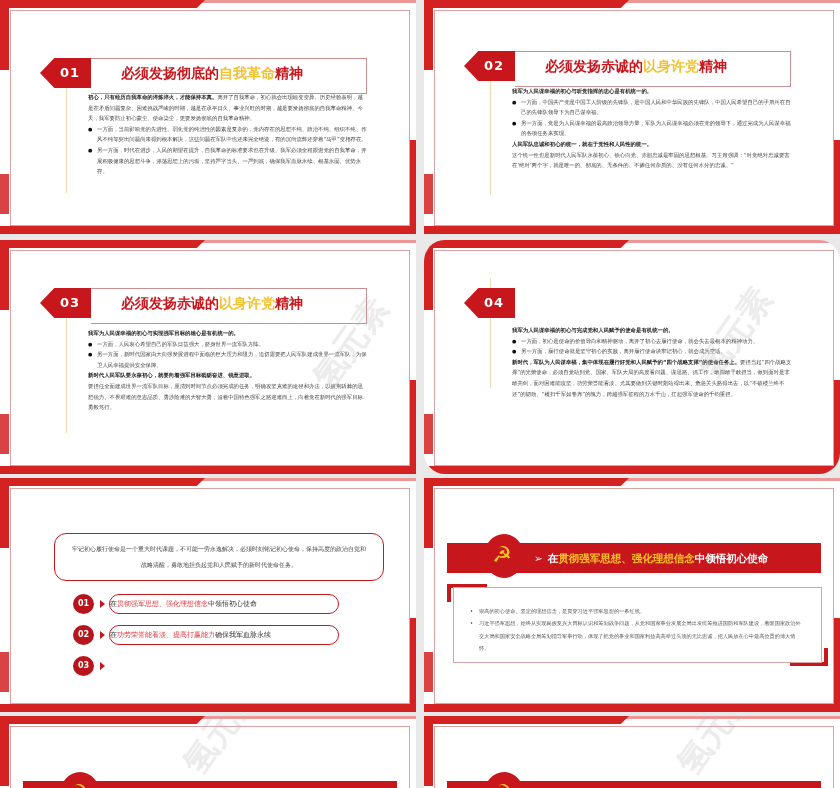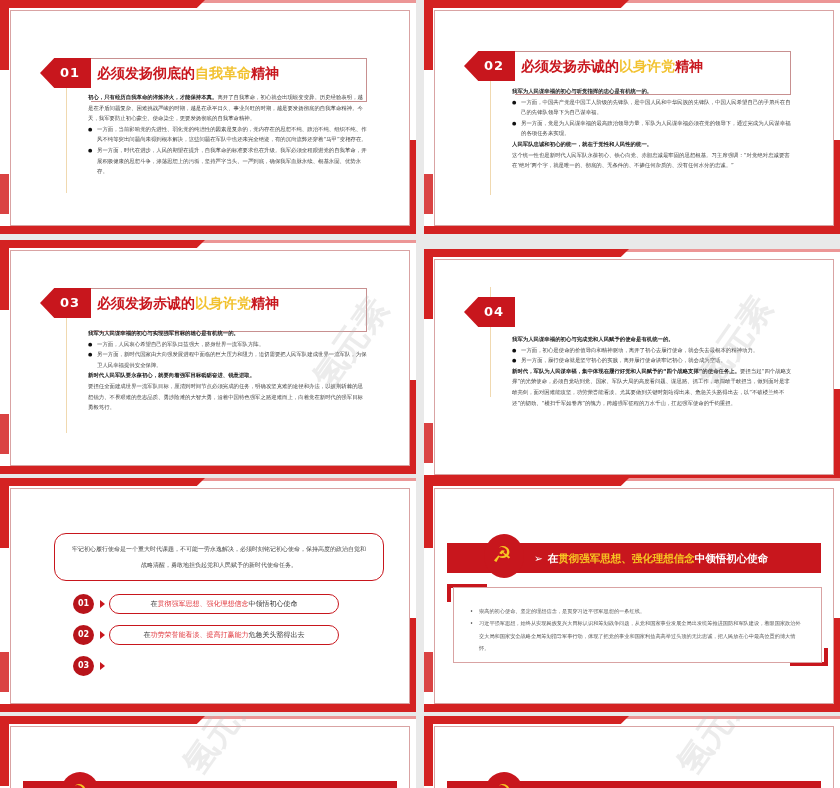--- a/index.html
+++ b/index.html
@@ -22,43 +22,43 @@
 
   
   .hdr { position: absolute; left: 40px; top: 58px; width: 327px; height: 30px; }
   .hdr .num {
     position: absolute; left: 0; top: 0; width: 51px; height: 30px; background: #c8161d;
     clip-path: polygon(28% 0, 100% 0, 100% 100%, 28% 100%, 0 50%);
     color: #fff; font-weight: bold; font-size: 13px; line-height: 30px; text-align: right; padding-right: 11px;
     font-family: "DejaVu Sans", sans-serif; letter-spacing: 1px;
   }
   .hdr .titlebox {
-    position: absolute; left: 51px; top: 0; right: 0; height: 44px; border: 1px solid #c89090; border-left: none;
-    font-size: 14px; font-weight: bold; line-height: 28px; padding-left: 6px; color: #c8161d;
+    position: absolute; left: 51px; top: 0; right: 0; height: 36px; border: 1px solid #c89090; border-left: none;
+    font-size: 14px; font-weight: bold; line-height: 28px; padding-left: 30px; color: #c8161d;
   }
   .hdr .titlebox .hl { color: #f2c230; }
   .vline { position: absolute; left: 66px; width: 1px; background: #f0d9b0; }
 
   .body { position: absolute; left: 88px; width: 280px; font-size: 5.4px; line-height: 10.6px; color: #444; }
   .body .lead { font-weight: bold; color: #222; }
   .body ul { list-style: none; }
   .body li { position: relative; padding-left: 9px; }
   .body li::before { content: "●"; position: absolute; left: 0; top: 0; font-size: 5px; color: #111; }
   .body p { }
 
   
   .intro-box { position: absolute; left: 54px; top: 55px; width: 330px; height: 48px; border: 1px solid #c8161d;
     border-radius: 12px; font-size: 6px; line-height: 16px; color: #444; padding: 7px 16px 0 16px; text-align: center; }
   .mission { position: absolute; left: 73px; height: 20px; width: 270px; }
   .mission .badge { position: absolute; left: 0; top: 0; width: 21px; height: 20px; border-radius: 50%; background: #b8141b;
     color: #fff; font-size: 8px; font-weight: bold; line-height: 20px; text-align: center; }
   .mission .arrow { position: absolute; left: 27px; top: 6px; width: 0; height: 0; border-top: 4px solid transparent;
     border-bottom: 4px solid transparent; border-left: 5px solid #c8161d; }
   .mission .pill { position: absolute; left: 36px; top: 0; width: 230px; height: 20px; border: 1px solid #c8161d;
-    border-radius: 10px; font-size: 7px; line-height: 18px; color: #333; text-align: center; }
+    border-radius: 10px; font-size: 7px; line-height: 18px; color: #333; text-align: left; }
   .mission .pill .hl { color: #e0343a; }
 
   
   .banner { position: absolute; left: 23px; top: 65px; width: 374px; height: 30px; background: #c8161d; }
   .emblem-circle { position: absolute; left: 60px; top: 56px; width: 40px; height: 44px; border-radius: 50%; background: #c8161d; }
   .emblem { position: absolute; left: 63px; top: 62px; width: 30px; height: 30px; color: #f7c622; font-size: 22px; line-height: 30px; text-align: center; }
   .banner-text { position: absolute; left: 110px; top: 65px; height: 48px; line-height: 30px; color: #fff; font-weight: bold; font-size: 10.5px; }
   .banner-text .hl { color: #f7c622; }
   .banner-text .chev { font-weight: normal; margin-right: 5px; }
   .content-box { position: absolute; left: 29px; top: 109px; width: 369px; height: 76px; border: 1px solid #d9a3a3; background:#fff; }
@@ -139,21 +139,21 @@
       <ul>
         <li>一方面，人民衷心希望自己的军队日益强大，跻身世界一流军队方阵。</li>
         <li>另一方面，新时代国家由大向强发展进程中面临的巨大压力和阻力，迫切需要把人民军队建成世界一流军队，为保卫人民幸福提供安全保障。</li>
       </ul>
       <p class="lead">新时代人民军队要永葆初心，就要向着强军目标砥砺奋进、锐意进取。</p>
       <p>要担任全面建成世界一流军队目标，厘清到时间节点必须完成的任务，明确攻坚克难的途径和办法，以披荆斩棘的思想锐力、不畏艰难的意志品质、勇涉险滩的大智大勇，沿着中国特色强军之路迎难而上，向着党在新时代的强军目标勇毅笃行。</p>
     </div>
     <div class="watermark" style="left:300px;top:80px;">氢元素</div>
   </div>
 
-  <div class="slide" style="left:424px;top:249px;">
+  <div class="slide" style="left:424px;top:240px;border-radius:21px;">
     <div class="topbar2"></div>
     <div class="frame"></div>
     <div class="topbar"></div>
     <div class="leftbar"></div>
     <div class="leftbar2"></div>
     <div class="rightbar"></div>
     <div class="bottombar"></div>
     <div class="vline" style="top:38px;height:110px;"></div>
     <div class="hdr" style="top:48px;">
       <div class="num">04</div>
@@ -179,21 +179,21 @@
     <div class="bottombar"></div>
     <div class="intro-box">牢记初心履行使命是一个重大时代课题，不可能一劳永逸解决，必须时刻铭记初心使命，保持高度的政治自觉和战略清醒，勇敢地担负起党和人民赋予的新时代使命任务。</div>
     <div class="mission" style="top:116px;">
       <div class="badge">01</div>
       <div class="arrow"></div>
       <div class="pill"><span>在</span><span class="hl">贯彻强军思想、强化理想信念</span><span>中领悟初心使命</span></div>
     </div>
     <div class="mission" style="top:147px;">
       <div class="badge">02</div>
       <div class="arrow"></div>
-      <div class="pill"><span>在</span><span class="hl">功劳荣誉能看淡、提高打赢能力</span><span>危急关头豁得出去</span></div>
+      <div class="pill"><span>在</span><span class="hl">功劳荣誉能看淡、提高打赢能力</span><span>确保我军血脉永续</span></div>
     </div>
     <div class="mission" style="top:178px;">
       <div class="badge">03</div>
       <div class="arrow"></div>
     </div>
   </div>
 
   <div class="slide" style="left:424px;top:478px;">
     <div class="topbar2"></div>
     <div class="frame"></div>

